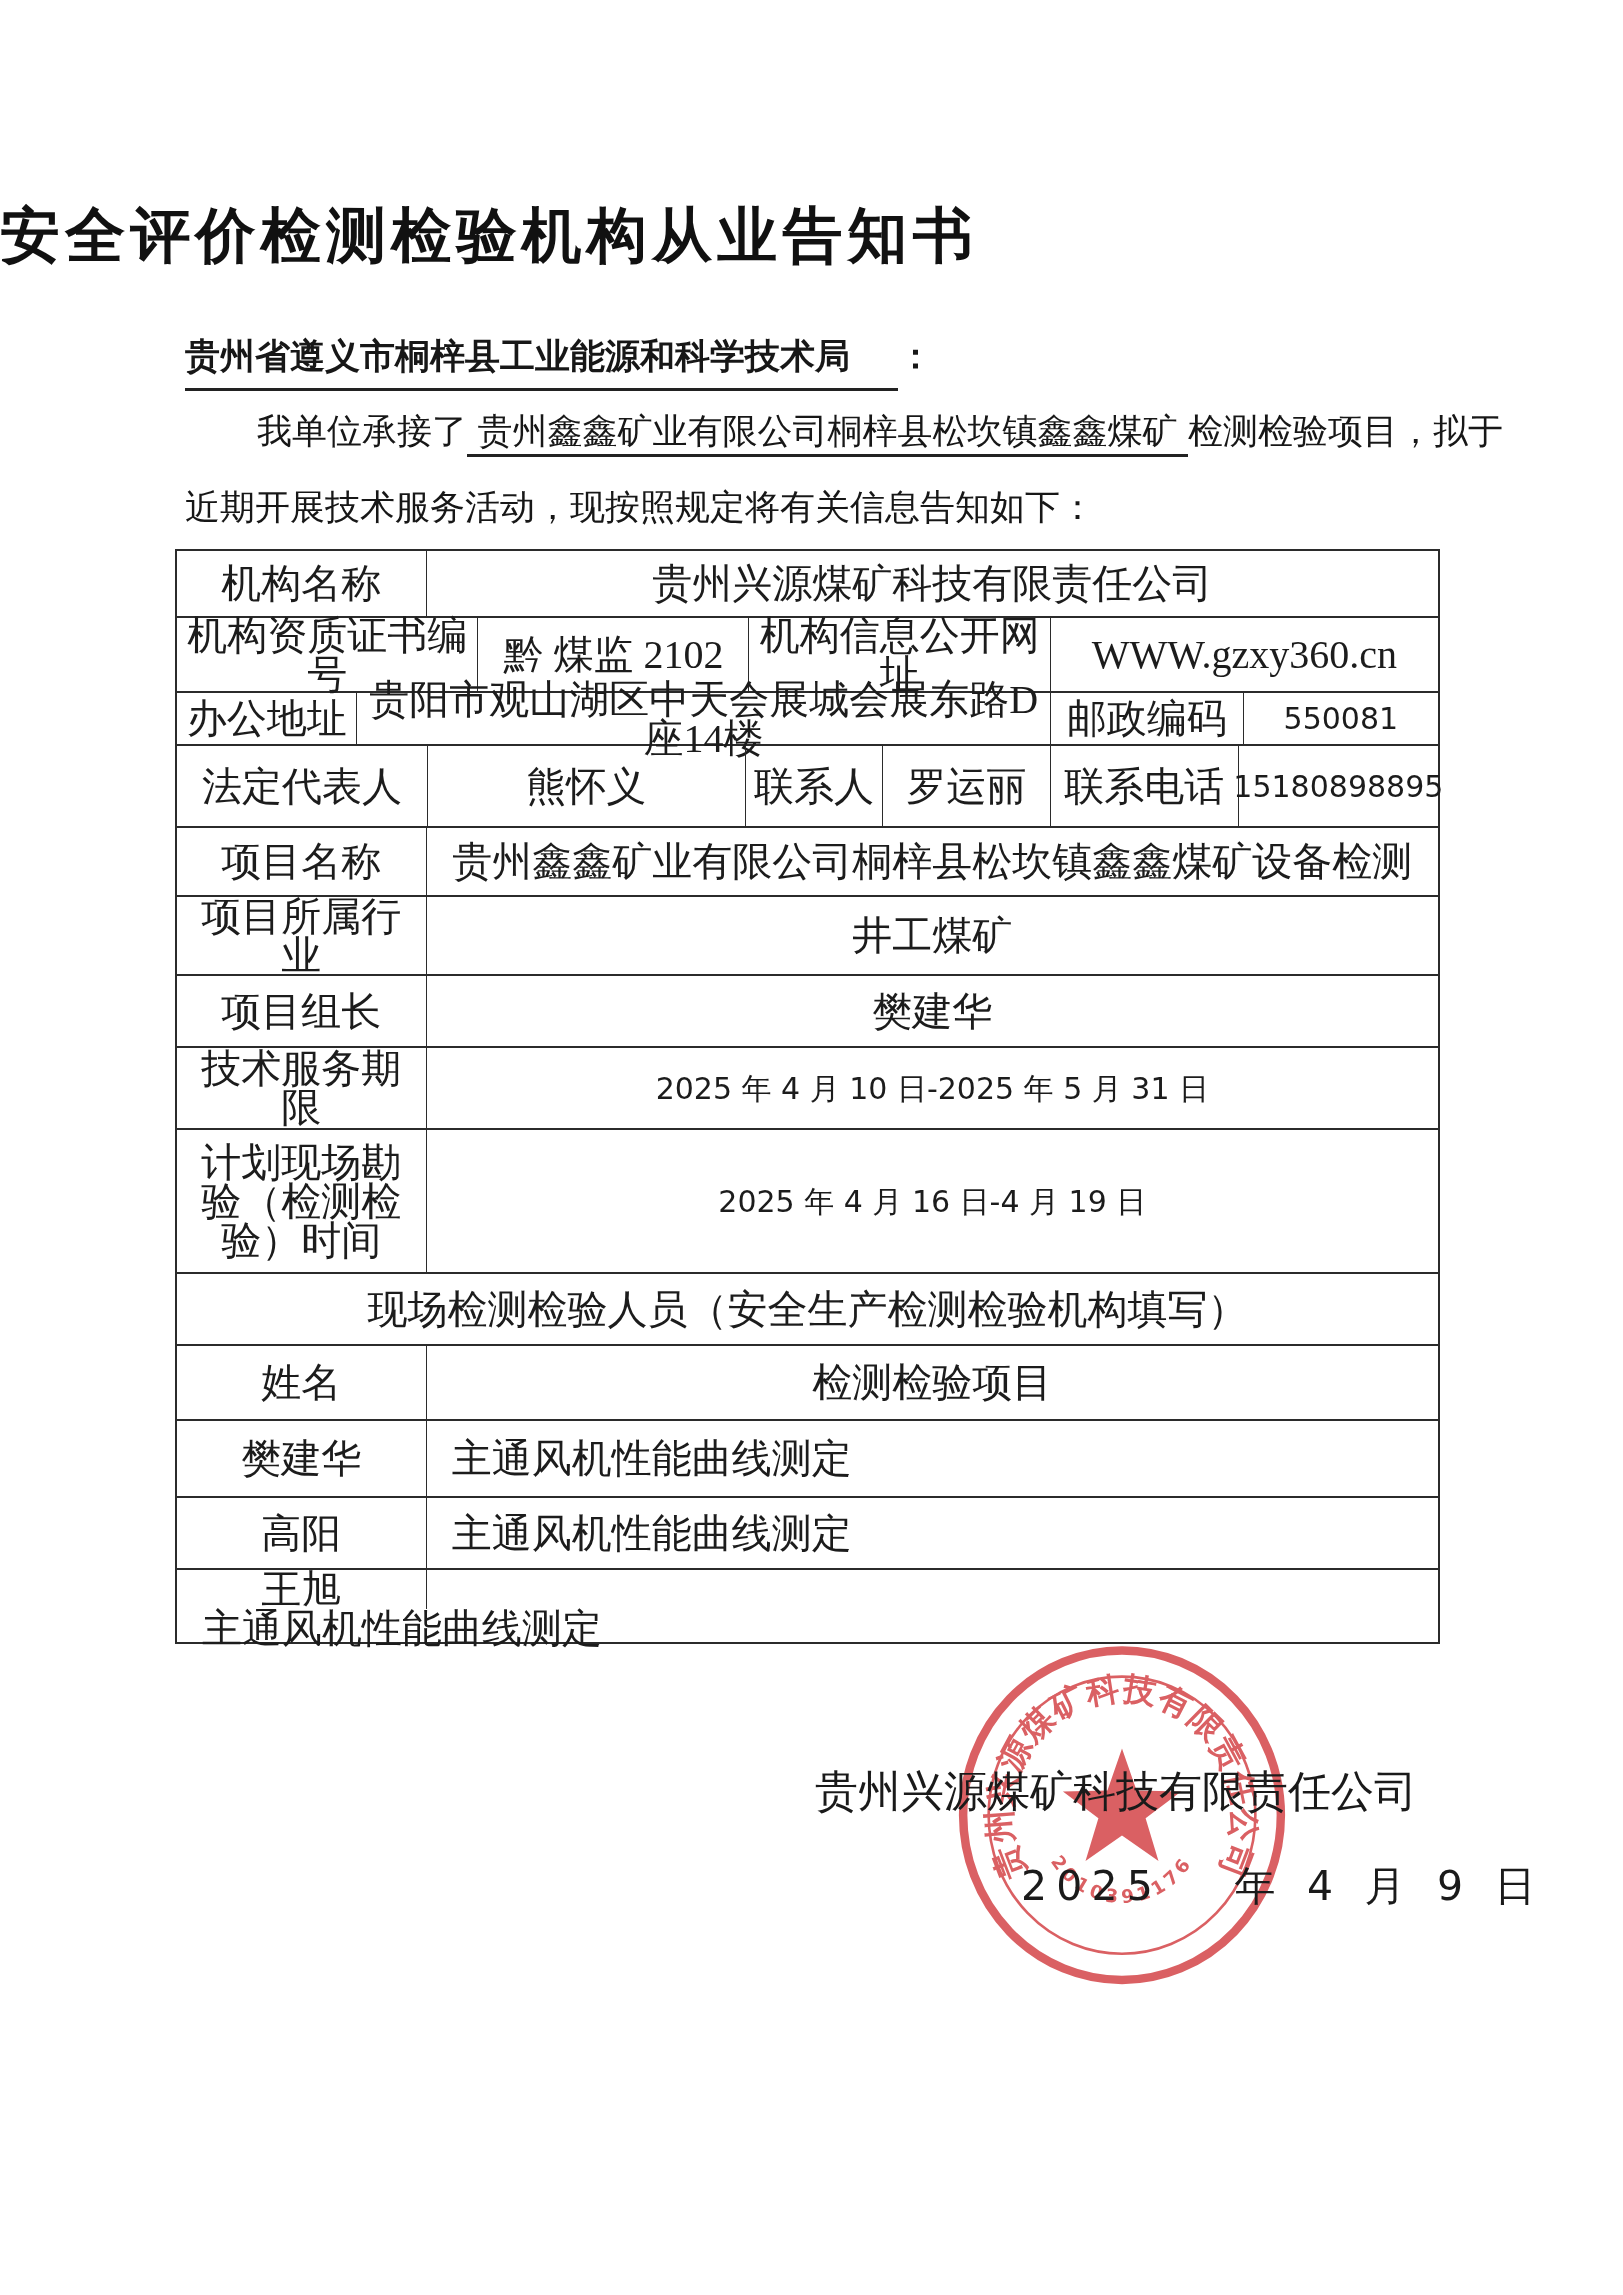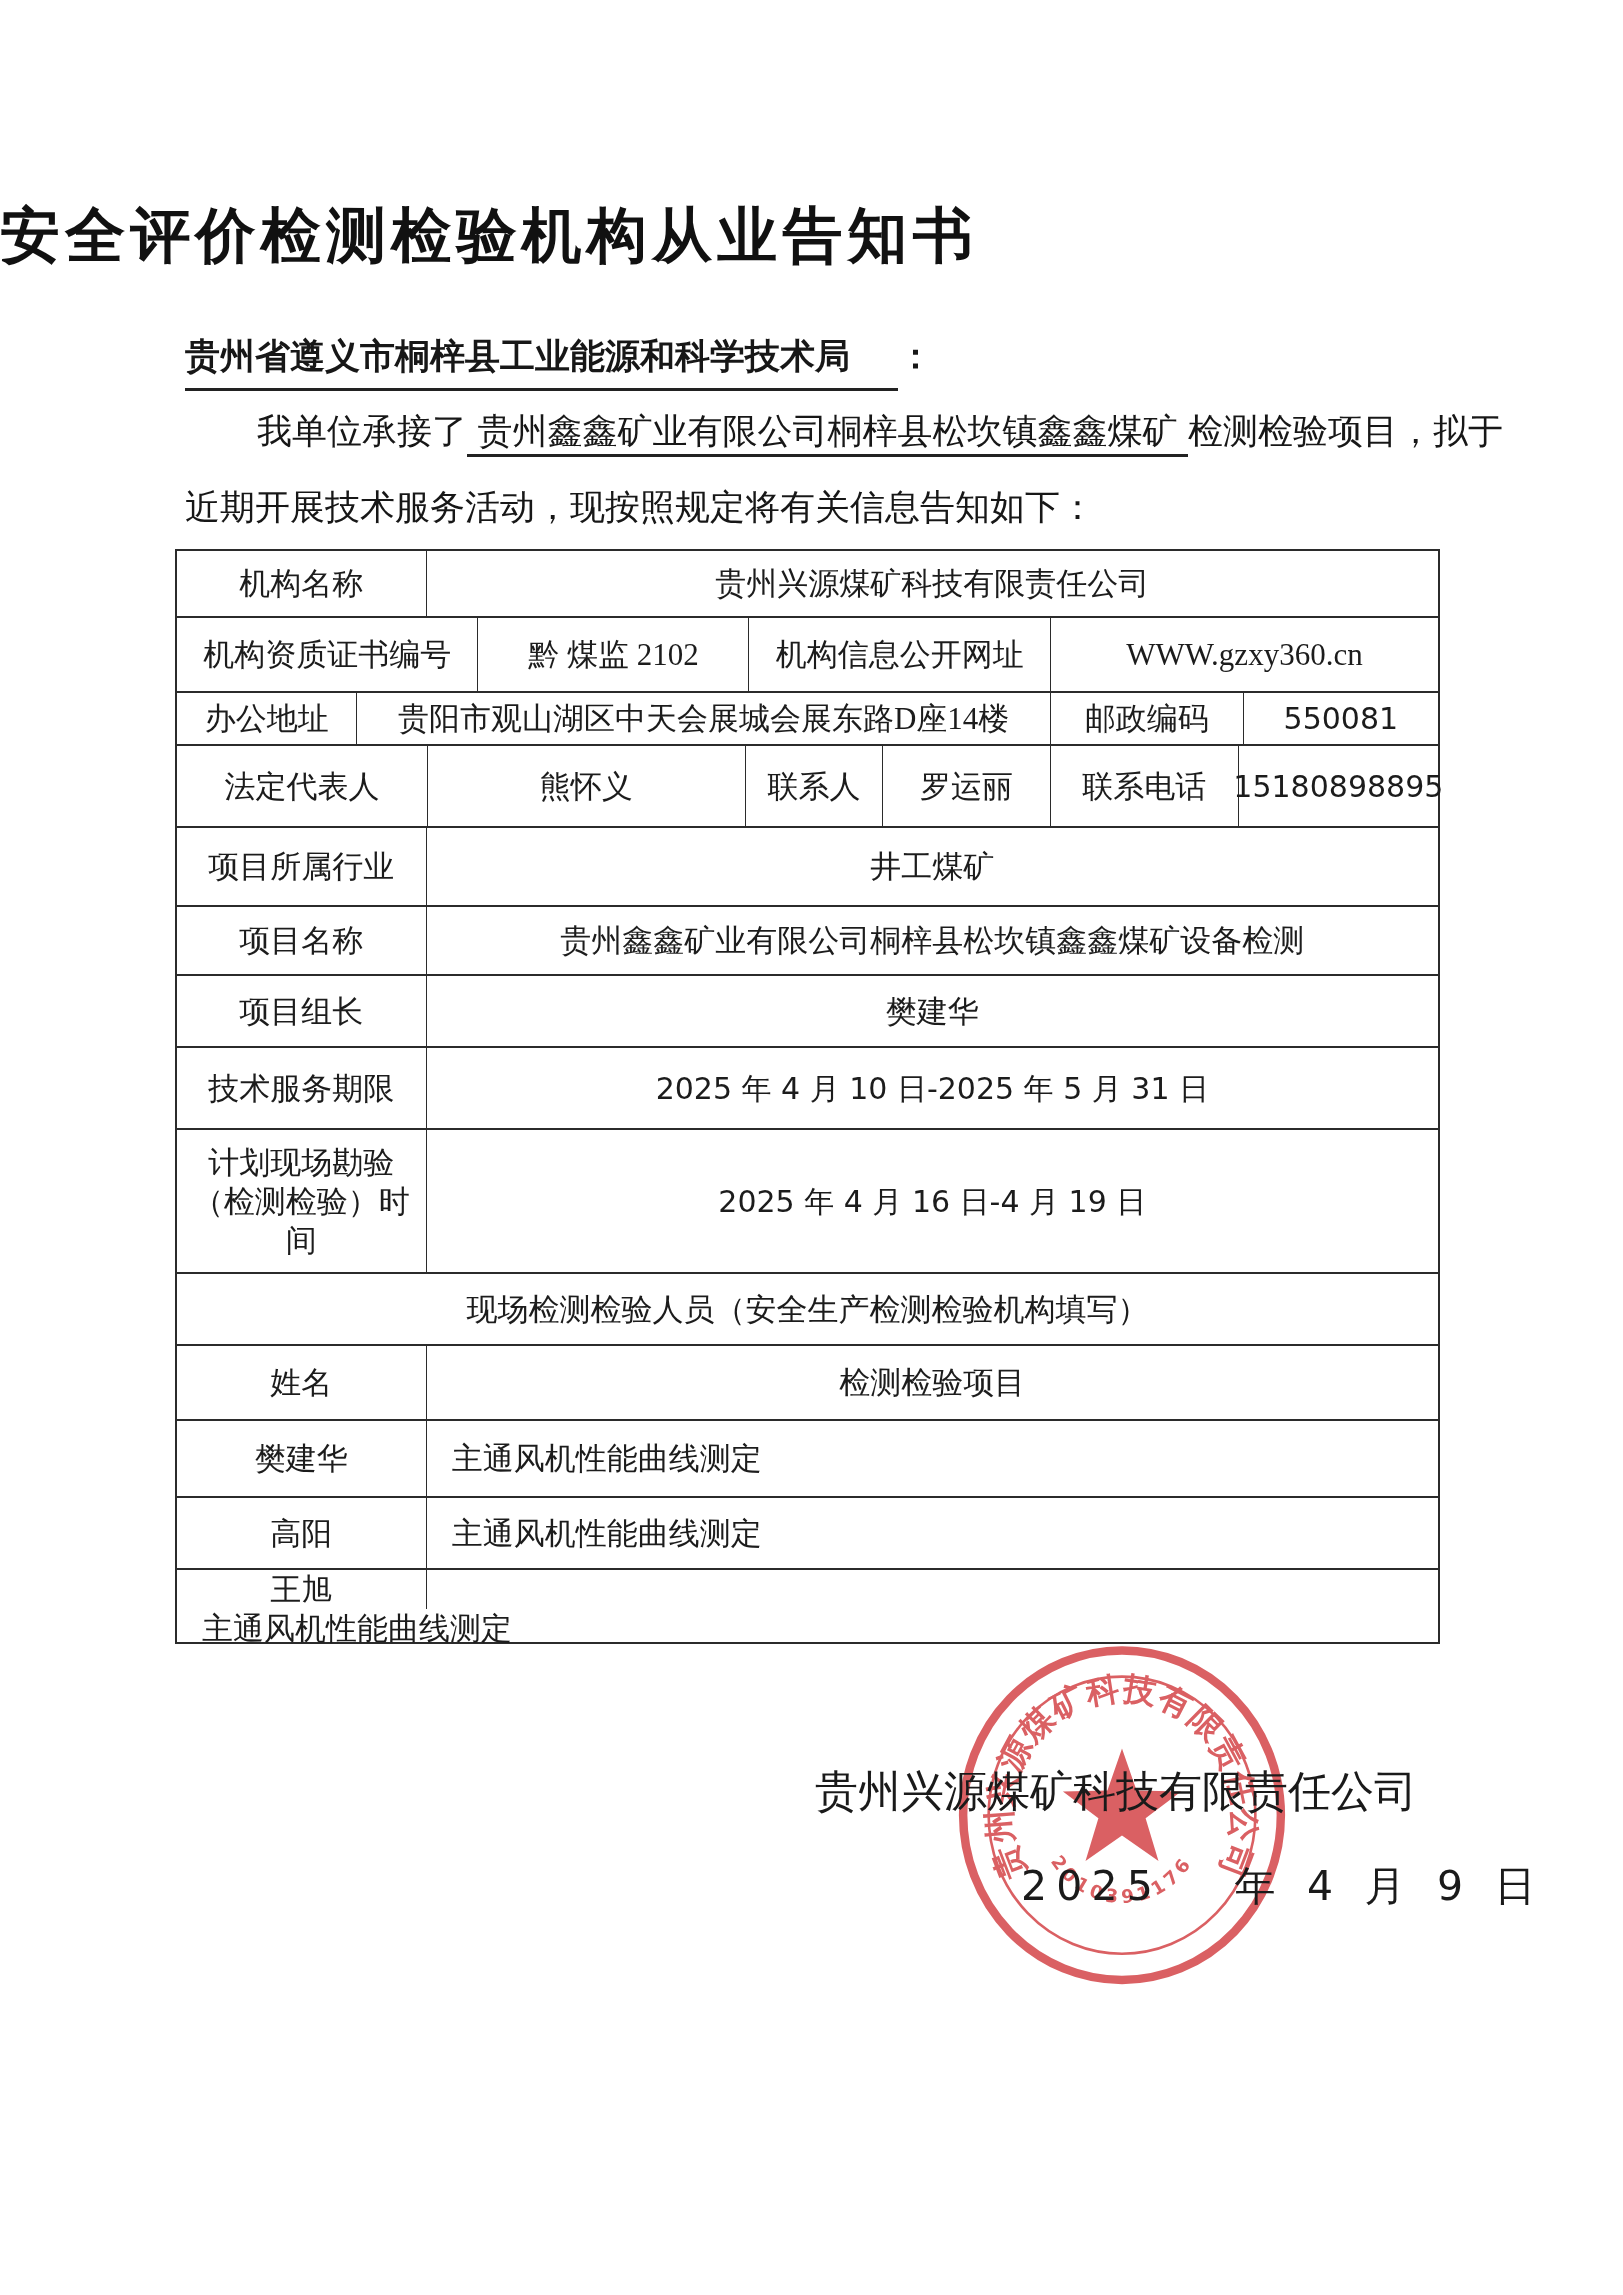--- a/index.html
+++ b/index.html
@@ -63,21 +63,21 @@
     box-sizing:border-box;
   }
   .tr:last-child{ border-bottom:none;flex-direction:column; }
   .td{
     border-right:1.3px solid #2b2b2b;
     box-sizing:border-box;
     display:flex;
     align-items:center;
     justify-content:center;
     text-align:center;
-    font-size:31px;
+    font-size:40px;
     color:#1c1c1c;
     padding:0 6.5px;
     line-height:39px;
   }
   .td:last-child{ border-right:none; }
   .td.left{
     justify-content:flex-start;
     text-align:left;
     padding-left:25px;
   }
@@ -152,28 +152,28 @@
 
     <div class="tr r4">
       <div class="td" style="width:19.9%">法定代表人</div>
       <div class="td" style="width:25.2%">熊怀义</div>
       <div class="td" style="width:10.9%">联系人</div>
       <div class="td" style="width:13.3%">罗运丽</div>
       <div class="td" style="width:14.9%">联系电话</div>
       <div class="td num-sans" style="width:15.8%; padding:0 2.6px;">15180898895</div>
     </div>
 
+    <div class="tr r5">
+      <div class="td" style="width:19.8%">项目名称</div>
+      <div class="td" style="width:80.2%">贵州鑫鑫矿业有限公司桐梓县松坎镇鑫鑫煤矿设备检测</div>
+    </div>
+
     <div class="tr r6">
       <div class="td" style="width:19.8%">项目所属行业</div>
       <div class="td" style="width:80.2%">井工煤矿</div>
-    </div>
-
-    <div class="tr r5">
-      <div class="td" style="width:19.8%">项目名称</div>
-      <div class="td" style="width:80.2%">贵州鑫鑫矿业有限公司桐梓县松坎镇鑫鑫煤矿设备检测</div>
     </div>
 
     <div class="tr r7">
       <div class="td" style="width:19.8%">项目组长</div>
       <div class="td" style="width:80.2%">樊建华</div>
     </div>
 
     <div class="tr r8">
       <div class="td" style="width:19.8%">技术服务期限</div>
       <div class="td num-sans" style="width:80.2%">2025 年 4 月 10 日-2025 年 5 月 31 日</div>

